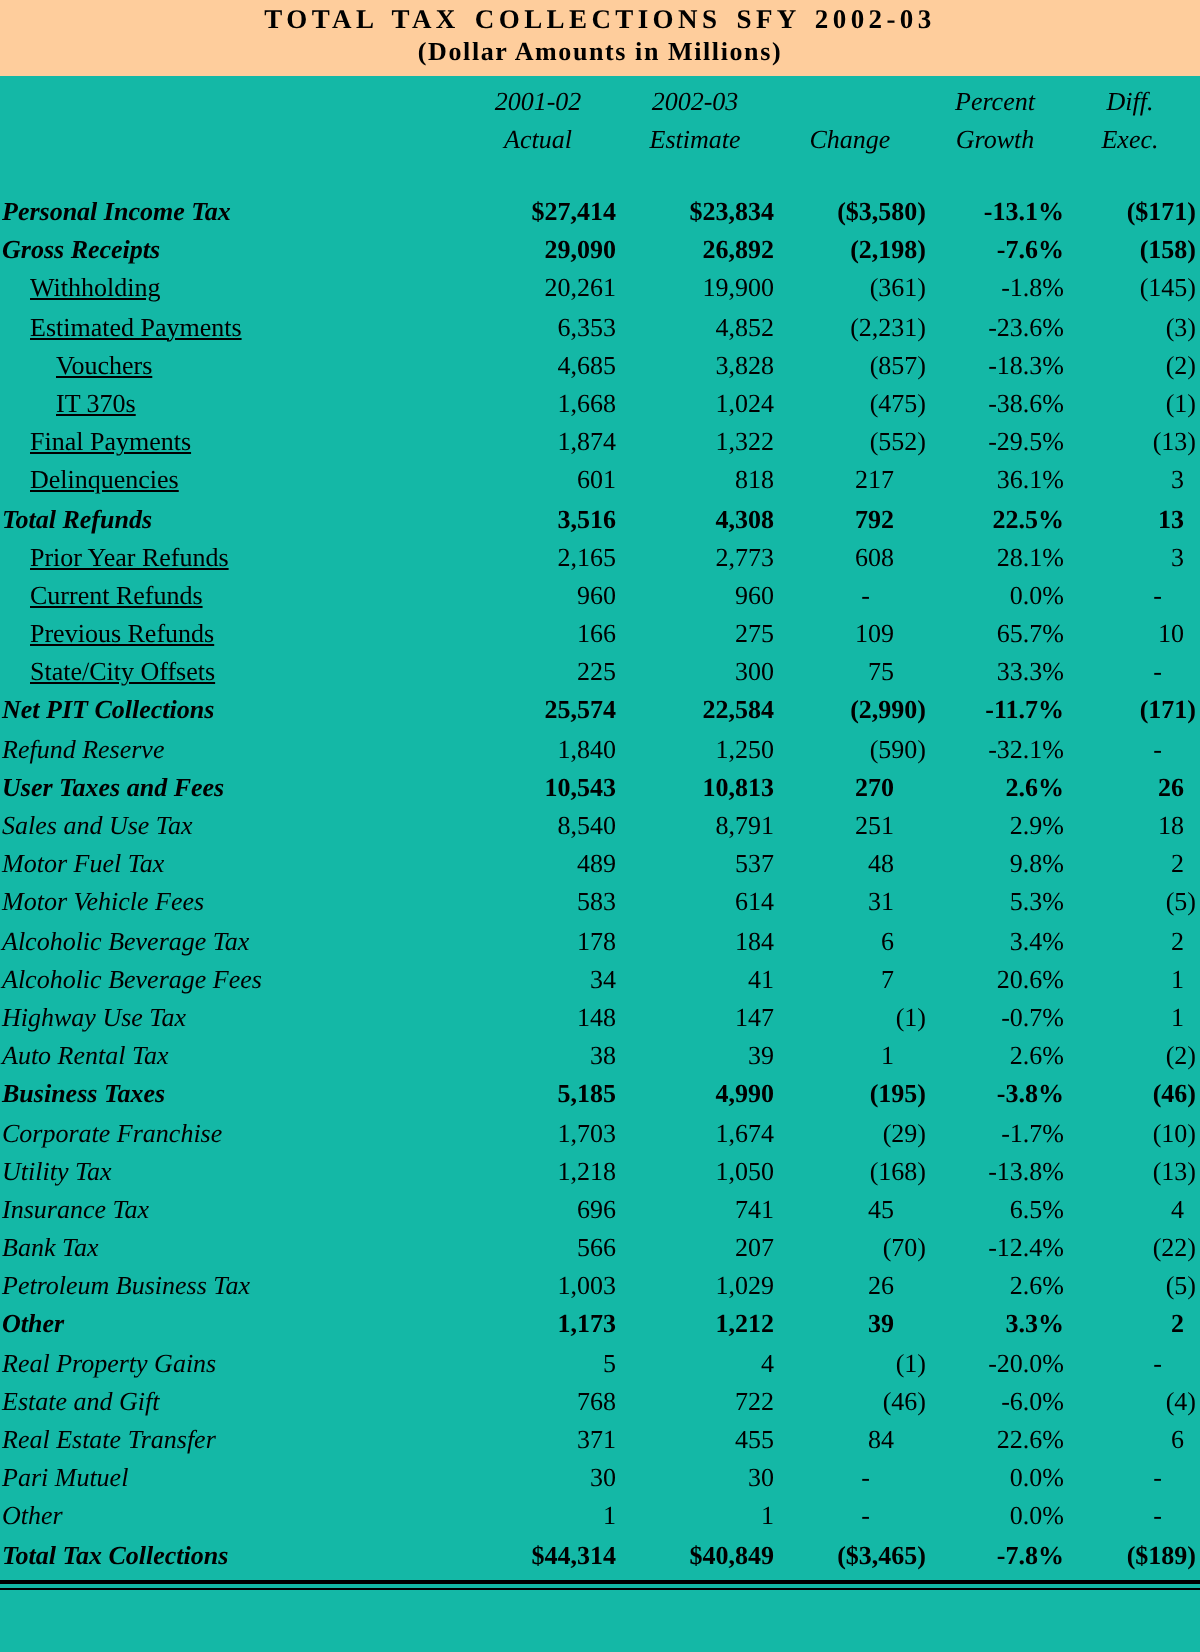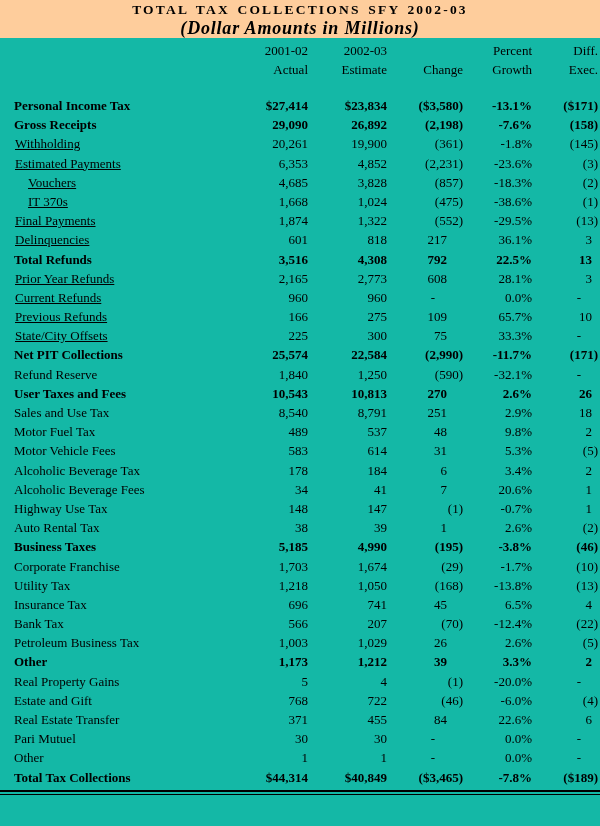--- a/index.html
+++ b/index.html
@@ -2,34 +2,34 @@
 <html><head>
 <meta charset="utf-8">
 <style>
   * { margin:0; padding:0; box-sizing:border-box; }
   html,body { background:#fff; }
   body { width:600px; height:826px; font-family:"Liberation Serif","DejaVu Serif",serif; color:#000; }
   .sheet { width:600px; height:826px; background:#14b8a6; overflow:hidden; }
 
   .title-band { width:600px; height:38px; text-align:center; }
   .title-line { font-size:13.5px; font-weight:bold; letter-spacing:2.2px; word-spacing:2px; padding-top:2px; }
-  .subtitle-line { font-size:18px; font-weight:bold; letter-spacing:0.8px;font-style:italic; }
+  .subtitle-line { font-size:13px; font-weight:bold; letter-spacing:0.8px; }
 
   .grid { display:grid; grid-template-columns:230px 78px 79px 76px 69px 66px; }
   .colhead { margin-top:3px; }
   .chrow { height:19px; line-height:19px; }
-  .ch { text-align:right; font-size:13px; }
+  .ch { text-align:center; font-size:13px;font-style:italic; }
 
   .spacer { height:17px; }
 
   .row { height:19.2px; line-height:19.2px; font-size:13px; }
   .row.bold { font-weight:bold; }
   .cell { white-space:nowrap; }
   .label { text-align:left; }
-  .ind0 { padding-left:14px; }
+  .ind0 { padding-left:1px;font-style:italic; }
   .ind1 { padding-left:15px;text-decoration:underline; }
   .ind2 { padding-left:28px;text-decoration:underline; }
   .num { text-align:right; }
   .c3.plain { padding-right:16px; }
   .c3.dash  { padding-right:28px; }
   .c5.plain { padding-right:6px; }
   .c5.dash  { padding-right:17px; }
 
   .bottom-rule { margin-top:3px; }
   .rule-thick { height:2px; background:#000; }

